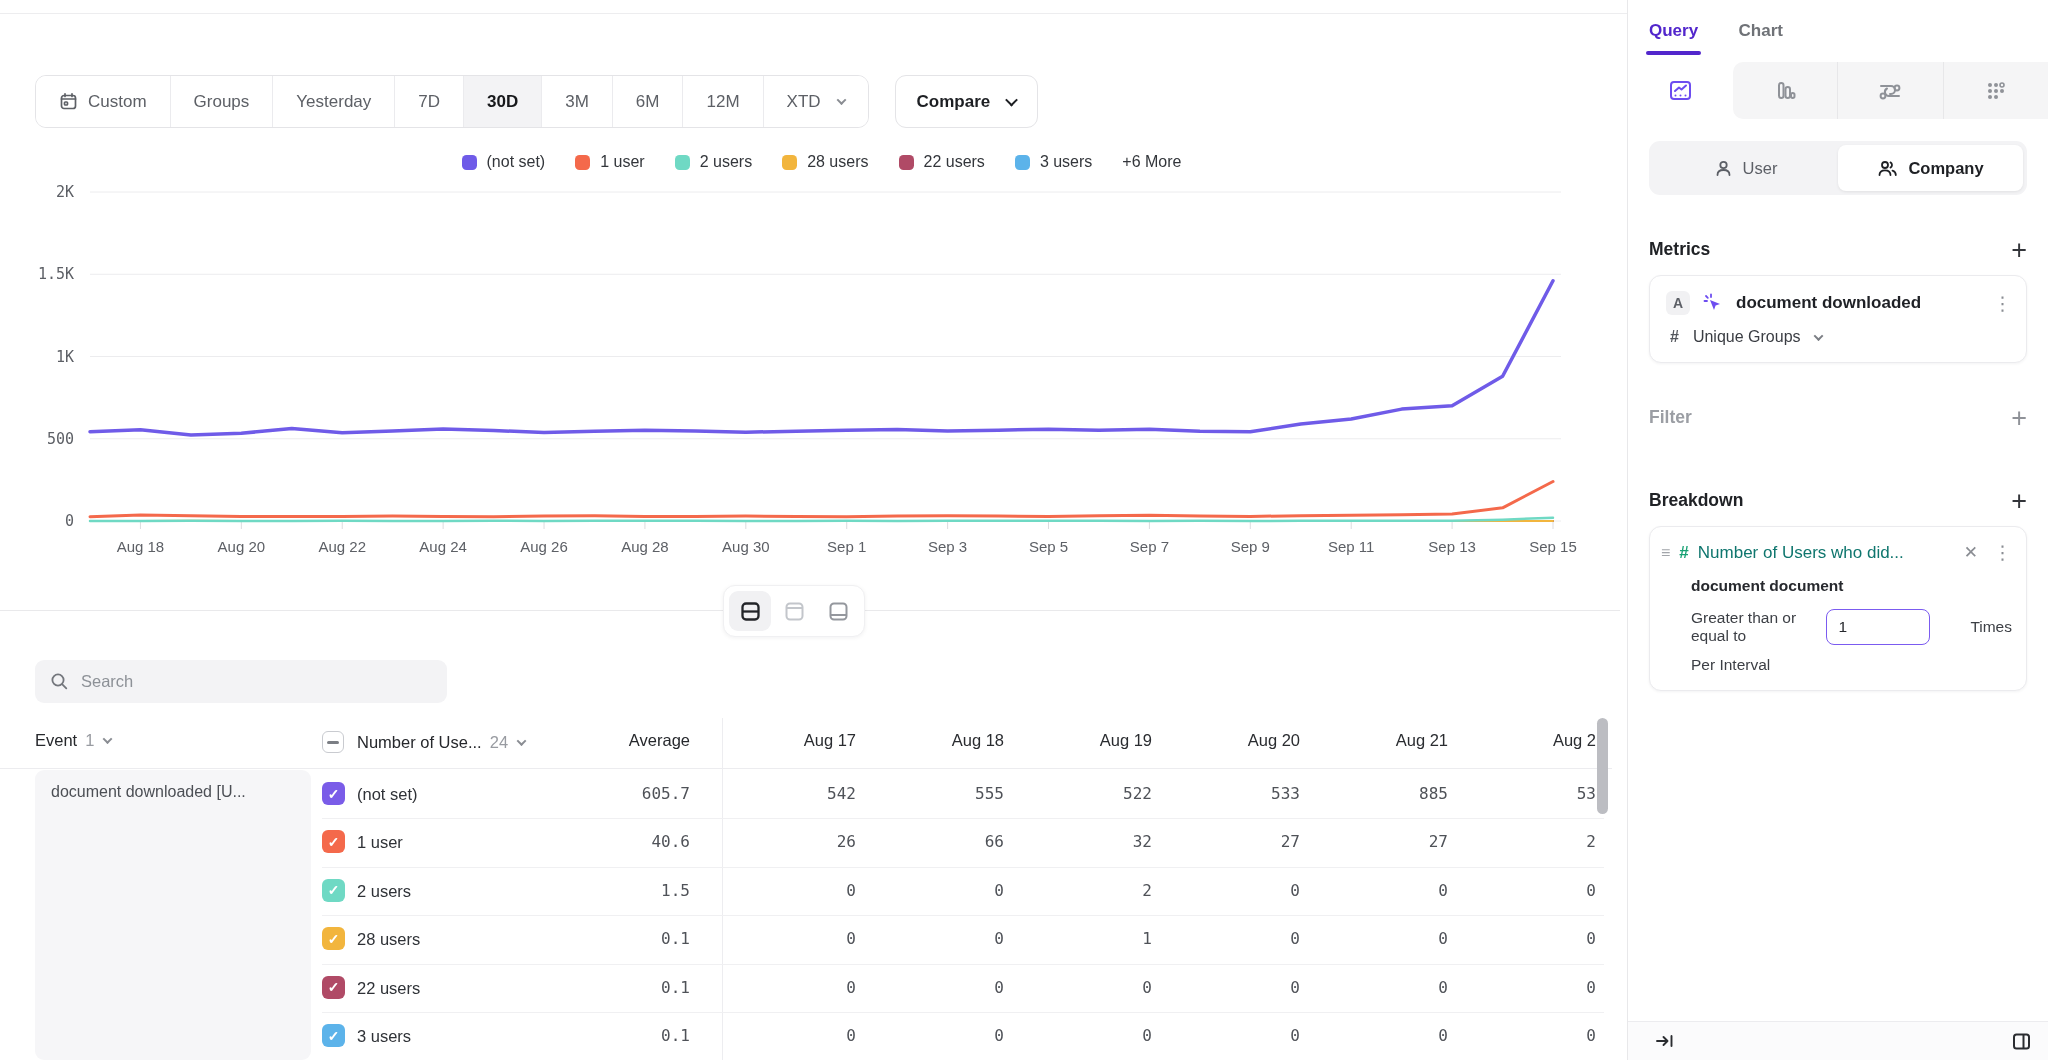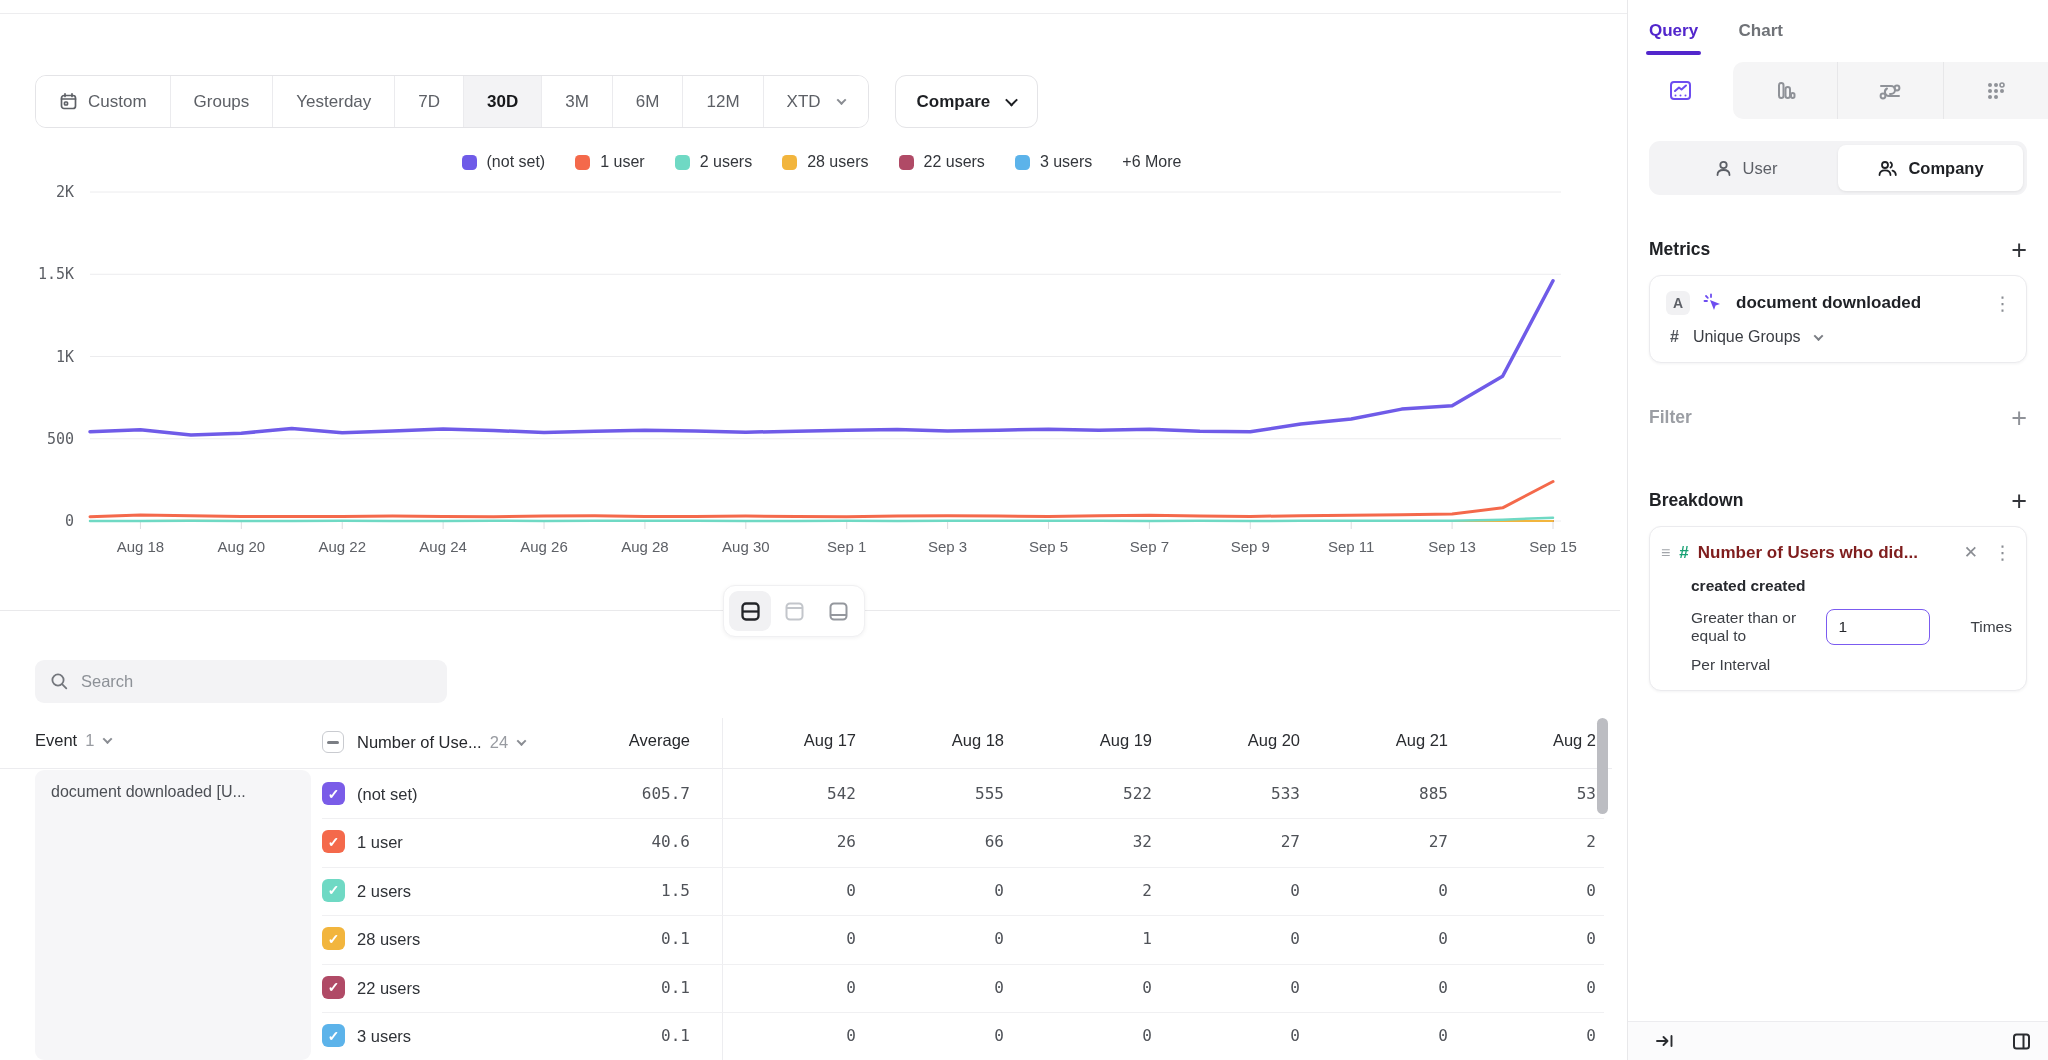--- a/index.html
+++ b/index.html
@@ -92,21 +92,21 @@
   .m-row1 { display:flex; align-items:center; gap:12px; }
   .badge { width:24px; height:24px; border-radius:6px; background:#f1f1f3; color:#5c5f66; font-size:14px; font-weight:600; display:flex; align-items:center; justify-content:center; flex:none; }
   .m-title { font-size:17px; font-weight:600; color:#1f2126; flex:1; white-space:nowrap; overflow:hidden; }
   .kebab { color:#8a8d93; font-size:19px; cursor:pointer; line-height:1; }
   .m-row2 { margin-top:13px; padding-left:4px; display:flex; align-items:center; gap:14px; font-size:16px; color:#3a3d43; cursor:pointer; }
   .hash { color:#54575d; font-weight:600; }
   .m-row2 .chv { color:#7b7e84; margin-left:0; }
   .bk-row1 { display:flex; align-items:center; gap:9px; }
   .handle { color:#a2a5aa; font-size:16px; cursor:grab; flex:none; }
   .ghash { color:#17a173; font-weight:700; font-size:17px; flex:none; }
-  .bk-title { flex:1; font-weight:700; font-size:17px; color:#7f1d1d; white-space:nowrap; overflow:hidden; }
+  .bk-title { flex:1; font-weight:400; font-size:17px; color:#0f766e; white-space:nowrap; overflow:hidden; }
   .close { color:#8a8d93; font-size:17px; cursor:pointer; margin-right:6px; }
   .bk-ev { margin-top:14px; padding-left:30px; font-size:15.5px; font-weight:700; color:#27292e; }
   .bk-cond { margin-top:14px; padding-left:30px; display:flex; align-items:center; font-size:15.5px; color:#3c3f45; gap:14px; }
   input.times { width:104px; height:36px; border:1.5px solid #7b5bf0; border-radius:8px; padding:0 11px; font-size:15.5px; color:#26282d; outline:none; font-family:"Liberation Sans", sans-serif; }
   .bk-times { margin-left:26px; }
   .bk-per { margin-top:11px; padding-left:30px; font-size:15.5px; color:#3c3f45; }
   .panel-footer { height:39px; border-top:1px solid #ececef; background:#fbfbfc; display:flex; align-items:center; justify-content:space-between; padding:0 16px 0 27px; }
   .icon-btn { display:flex; align-items:center; color:#2b2d31; cursor:pointer; }
 </style>
 </head>
@@ -482,21 +482,21 @@
       </div>
 
       <div class="card" style="padding-left:11px;">
         <div class="bk-row1">
           <span class="handle">≡</span>
           <span class="ghash">#</span>
           <span class="bk-title">Number of Users who did...</span>
           <span class="close">✕</span>
           <span class="kebab">⋮</span>
         </div>
-        <div class="bk-ev">created created</div>
+        <div class="bk-ev">document document</div>
         <div class="bk-cond">
           <span>Greater than or equal to</span>
           <input class="times" value="1" style="">
           <span class="bk-times">Times</span>
         </div>
         <div class="bk-per">Per Interval</div>
       </div>
     </div>
 
     <div class="panel-footer">

